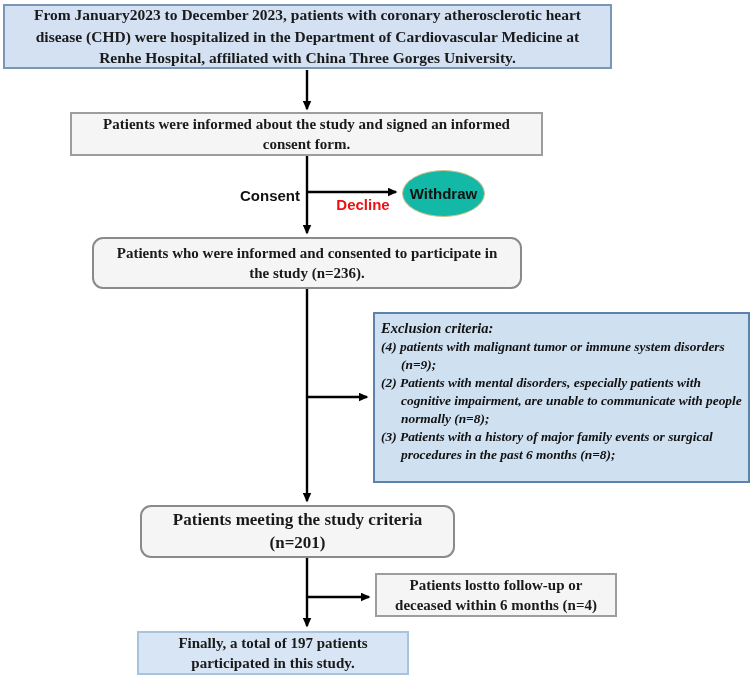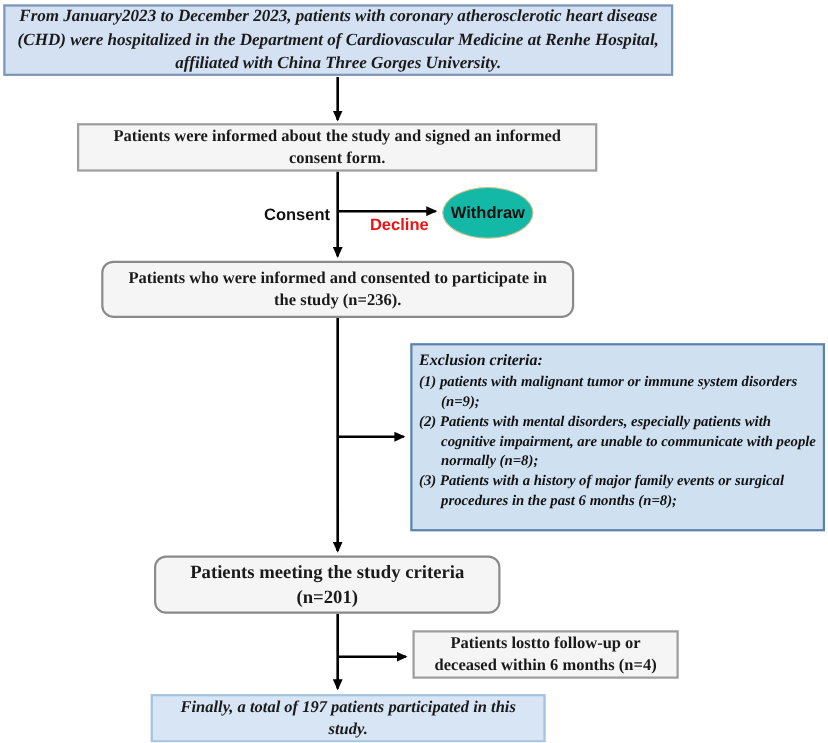--- a/index.html
+++ b/index.html
@@ -104,51 +104,51 @@
     </defs>
     <line x1="307" y1="70" x2="307" y2="109" stroke="#000" stroke-width="2.4" marker-end="url(#ah)"></line>
     <line x1="307" y1="155" x2="307" y2="233" stroke="#000" stroke-width="2.4" marker-end="url(#ah)"></line>
     <line x1="307" y1="192" x2="396" y2="192" stroke="#000" stroke-width="2.4" marker-end="url(#ah)"></line>
     <line x1="307" y1="289" x2="307" y2="501" stroke="#000" stroke-width="2.4" marker-end="url(#ah)"></line>
     <line x1="307" y1="397" x2="367" y2="397" stroke="#000" stroke-width="2.4" marker-end="url(#ah)"></line>
     <line x1="307" y1="558" x2="307" y2="626" stroke="#000" stroke-width="2.4" marker-end="url(#ah)"></line>
     <line x1="307" y1="597" x2="369" y2="597" stroke="#000" stroke-width="2.4" marker-end="url(#ah)"></line>
   </svg>
 
-  <div class="box blue-strong" style="left:3px;top:4px;width:609px;height:65px;padding:2px 10px;font-style:italic;">
+  <div class="box blue-strong" style="left:3px;top:4px;width:609px;height:65px;padding:2px 10px;">
     <div class="inner">From January2023 to December 2023, patients with coronary atherosclerotic heart disease (CHD)  were hospitalized in the Department  of Cardiovascular Medicine at Renhe Hospital, affiliated with China Three Gorges University.</div>
   </div>
 
   <div class="box gray" style="left:70px;top:112px;width:473px;height:44px;padding:14px 14px;justify-content:flex-end;">
     <div class="inner">Patients were informed about the study and signed an informed consent form.</div>
   </div>
 
   <div class="branch-label" style="left:228px;top:187px;width:72px;text-align:right;">Consent</div>
   <div class="branch-label decline" style="left:329px;top:196px;width:68px;text-align:center;">Decline</div>
 
   <div class="ellipse" style="left:402px;top:170px;width:83px;height:47px;">
     <span>Withdraw</span>
   </div>
 
   <div class="box gray rounded" style="left:92px;top:237px;width:430px;height:52px;padding:1px 12px;">
     <div class="inner">Patients who were informed and consented to participate in the study (n=236).</div>
   </div>
 
   <div class="exclusion" style="left:373px;top:312px;width:377px;height:171px;font-style:italic;">
     <div class="title">Exclusion criteria:</div>
-    <div class="item">(1) patients with malignant tumor or immune system disorders  (n=9);</div>
+    <div class="item">(4) patients with malignant tumor or immune system disorders  (n=9);</div>
     <div class="item">(2) Patients with  mental disorders, especially  patients with cognitive  impairment, are unable to communicate with people normally (n=8);</div>
     <div class="item">(3) Patients with a history of major  family events or surgical procedures in the past 6 months (n=8);</div>
   </div>
 
   <div class="box gray rounded criteria-box" style="left:140px;top:505px;width:315px;height:53px;padding:1px 10px;">
     <div class="inner">Patients meeting the study criteria (n=201)</div>
   </div>
 
   <div class="box gray" style="left:375px;top:573px;width:242px;height:44px;padding:1px 6px;">
     <div class="inner">Patients lostto follow-up or deceased within 6 months (n=4)</div>
   </div>
 
-  <div class="box blue-light" style="left:137px;top:631px;width:359px;height:44px;padding:1px 10px;font-style:italic;">
+  <div class="box blue-light" style="left:137px;top:631px;width:272px;height:44px;padding:1px 10px;">
     <div class="inner">Finally, a total of 197 patients participated in this study.</div>
   </div>
 
 </div>
 
 </body></html>

